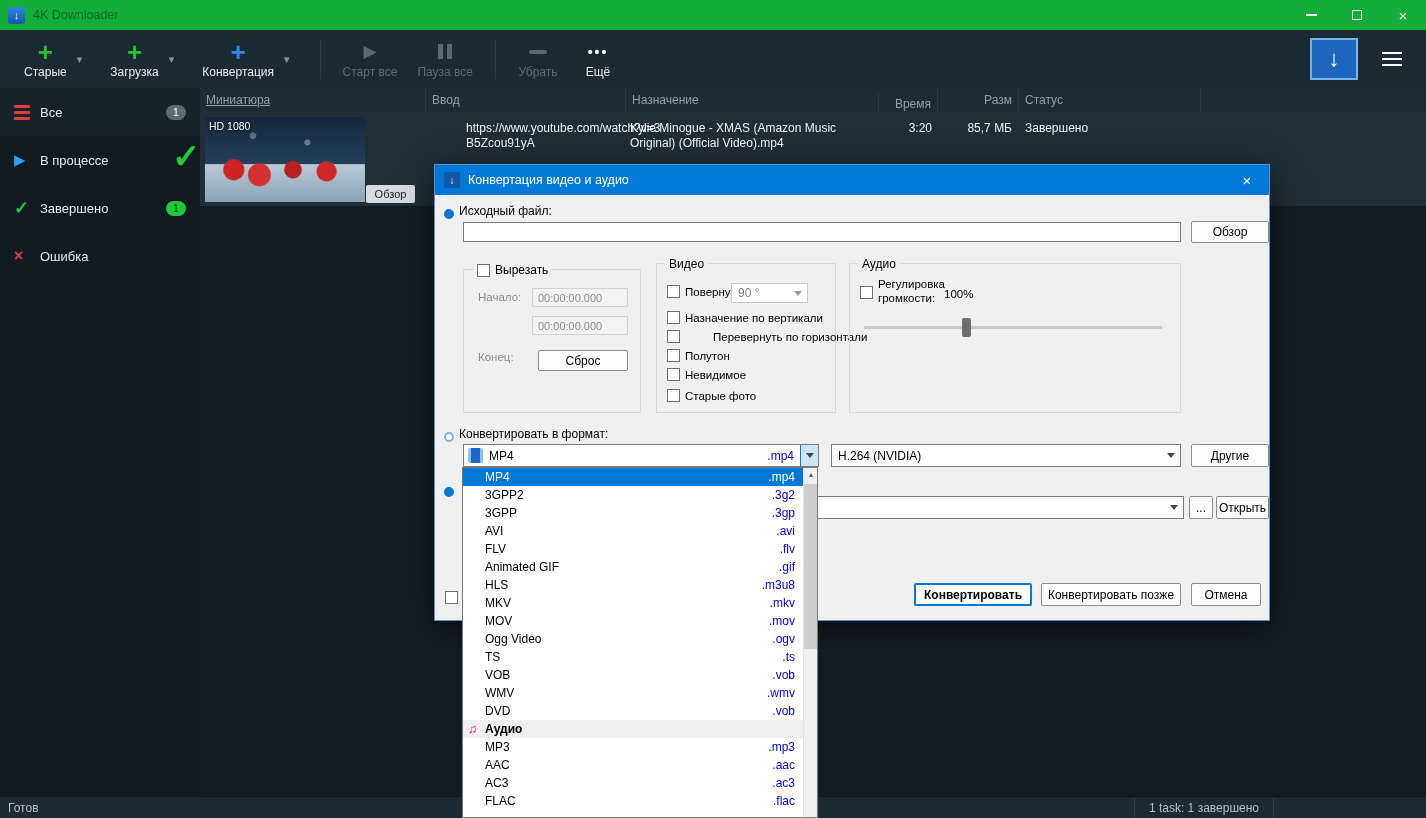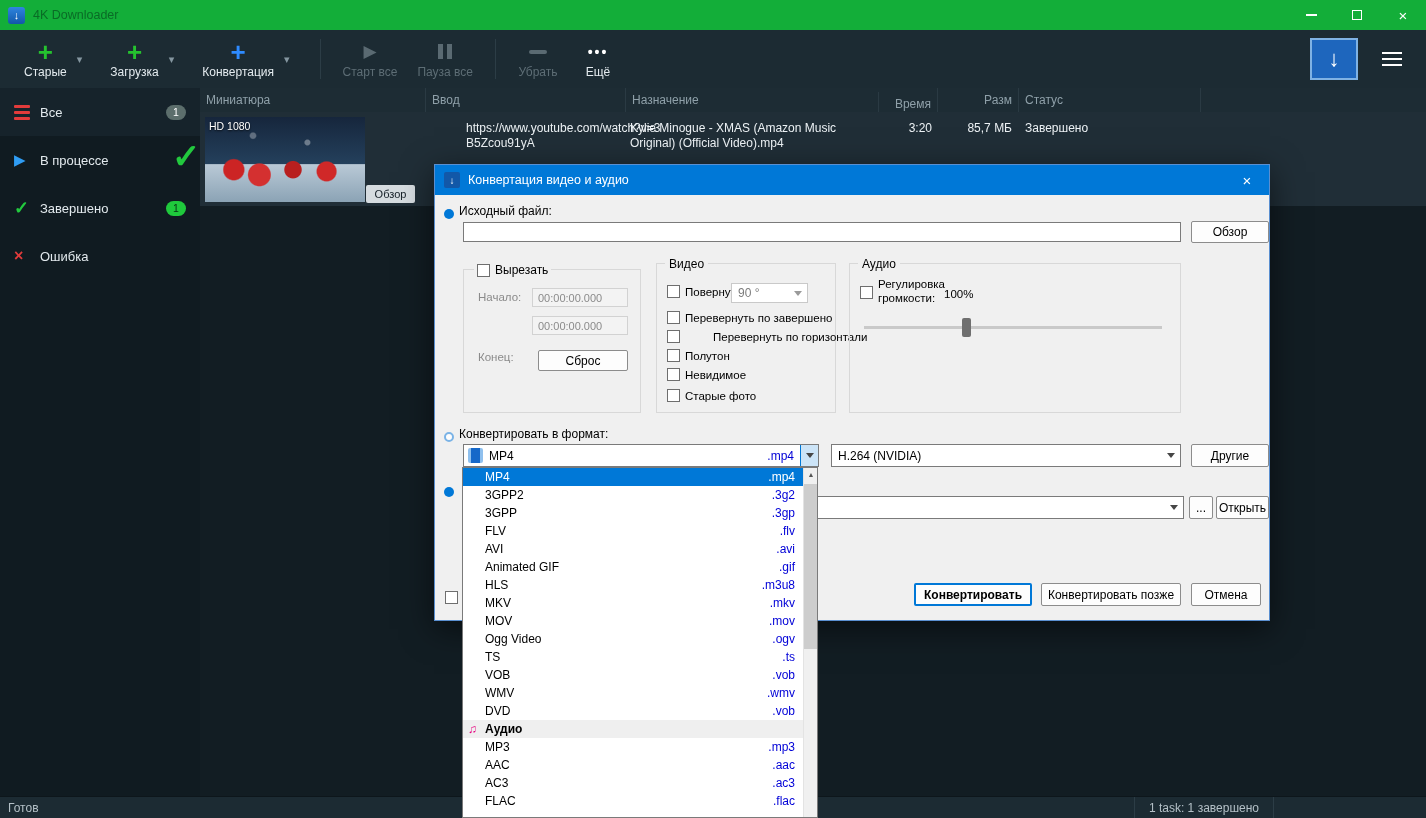--- a/index.html
+++ b/index.html
@@ -53,21 +53,21 @@
     color:#fff;font-size:10.5px;display:flex;align-items:center;justify-content:center;padding:0 6px;}
   .sb-badge.green-b{background:#1fc93c;color:#083014;}
   .si-play{color:#2f9df4;font-size:15px;}
   .si-check{color:#22c93e;font-size:18px;font-weight:bold;}
   .si-x{color:#e23b3b;font-size:16px;font-weight:bold;}
 
   
   .content{position:absolute;left:200px;top:88px;width:1226px;height:708px;background:#121d23;}
   .thead{height:24px;background:#1d2c34;display:flex;align-items:center;color:#8fa0a9;font-size:12px;}
   .th{height:100%;display:flex;align-items:center;padding:0 6px;border-left:1px solid #2a3a43;}
-  .th:first-child{border-left:none;}
+  .th:first-child{border-left:none;text-decoration:underline;}
   .th-thumb{width:225px;}.th-input{width:200px;}.th-dest{width:253px;}
   .th-time{width:59px;justify-content:flex-end;margin-top:8px;}.th-size{width:81px;justify-content:flex-end;}
   .th-status{width:182px;}.th-rest{flex:1;}
   .trow{position:relative;height:94px;background:#202e37;}
   .row-check{position:absolute;left:-28px;top:24px;color:#22c93e;font-size:34px;font-weight:bold;}
   .thumb{position:absolute;left:5px;top:5px;width:160px;height:85px;
     background-image:
       radial-gradient(circle at 18% 62%,#cc2424 0 7%,transparent 8%),
       radial-gradient(circle at 34% 68%,#d43030 0 9%,transparent 10%),
       radial-gradient(circle at 55% 62%,#b81f1f 0 8%,transparent 9%),
@@ -312,21 +312,21 @@
       <span>Повернут</span>
     </div>
     <div class="combo dis" style="left:74px;top:19px;width:77px;height:20px;z-index:1;">
       <span class="combo-name">90 °</span>
       <div class="caret-btn">
           <div class="caret-tri"></div>
         </div>
     </div>
     <div class="chkrow" style="left:10px;top:47px;">
       <div class="chk"></div>
-      <span>Перевернуть по завершено</span>
+      <span>Назначение по вертикали</span>
     </div>
     <div class="chkrow" style="left:10px;top:66px;gap:33px;">
       <div class="chk"></div>
       <span>Перевернуть по горизонтали</span>
     </div>
     <div class="chkrow" style="left:10px;top:85px;">
       <div class="chk"></div>
       <span>Полутон</span>
     </div>
     <div class="chkrow" style="left:10px;top:104px;">
@@ -391,26 +391,26 @@
       </div>
       <div class="dd-item">
         <span class="nm">3GPP2</span>
         <span class="ex">.3g2</span>
       </div>
       <div class="dd-item">
         <span class="nm">3GPP</span>
         <span class="ex">.3gp</span>
       </div>
       <div class="dd-item">
+        <span class="nm">AVI</span>
+        <span class="ex">.avi</span>
+      </div>
+      <div class="dd-item">
         <span class="nm">FLV</span>
         <span class="ex">.flv</span>
-      </div>
-      <div class="dd-item">
-        <span class="nm">AVI</span>
-        <span class="ex">.avi</span>
       </div>
       <div class="dd-item">
         <span class="nm">Animated GIF</span>
         <span class="ex">.gif</span>
       </div>
       <div class="dd-item">
         <span class="nm">HLS</span>
         <span class="ex">.m3u8</span>
       </div>
       <div class="dd-item">

